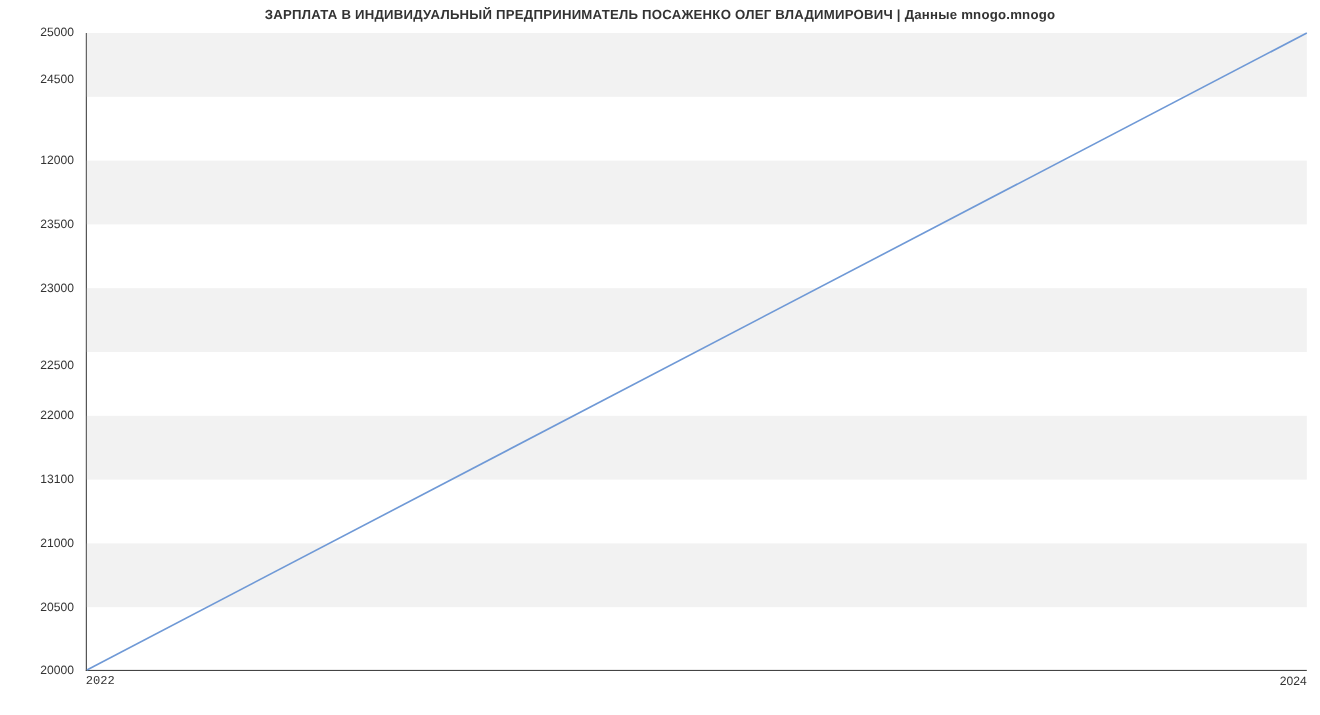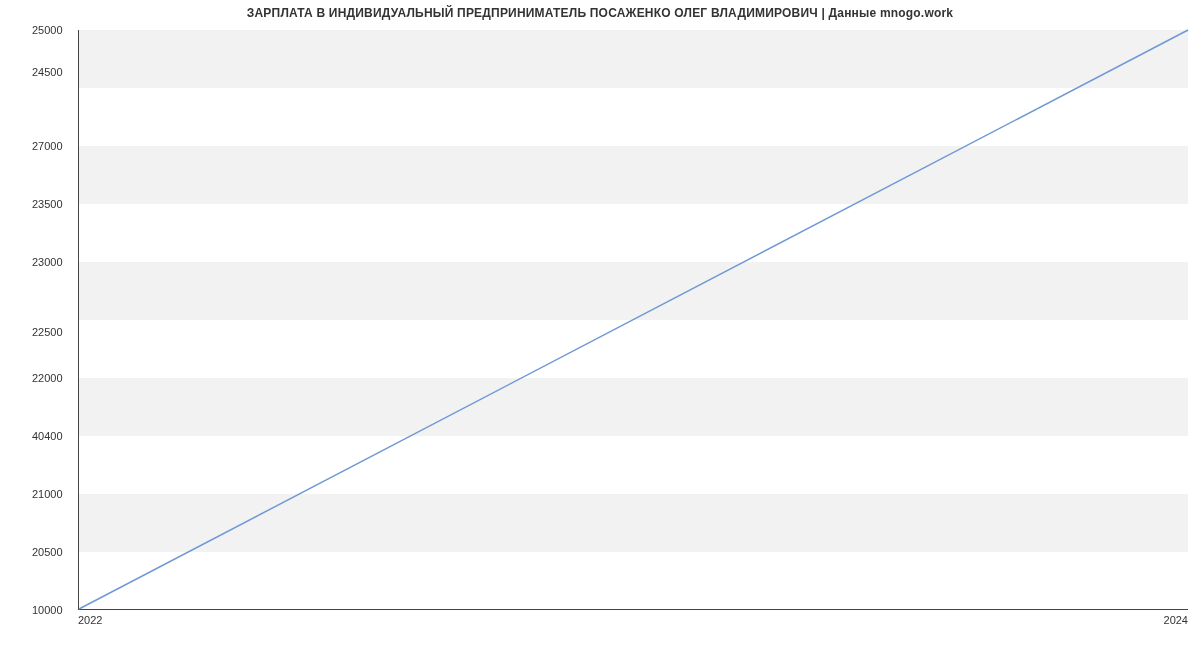--- a/index.html
+++ b/index.html
@@ -40,58 +40,58 @@
   .band {
     position: absolute;
     left: 0;
     width: 100%;
     background: #f2f2f2;
   }
   .ytick {
     position: absolute;
     right: 1128px;
     width: 40px;
-    text-align: left;
+    text-align: center;
     font-size: 11px;
     color: #333;
     transform: translateY(-50%);
   }
   .xtick {
     position: absolute;
     top: 614px;
     font-size: 11px;
     color: #333;
   }
-  .xtick.left { left: 78px; }
+  .xtick.left { left: 78px; font-family: Liberation Mono, monospace; }
   .xtick.right { right: 12px; text-align: center; }
   .line {
     position: absolute;
     left: 0;
     top: 0;
     width: 100%;
     height: 100%;
     overflow: visible;
   }
 </style>
 </head>
 <body>
 
 <div class="wrap">
 
-  <div class="title">ЗАРПЛАТА В ИНДИВИДУАЛЬНЫЙ ПРЕДПРИНИМАТЕЛЬ ПОСАЖЕНКО ОЛЕГ ВЛАДИМИРОВИЧ | Данные mnogo.work</div>
+  <div class="title">ЗАРПЛАТА В ИНДИВИДУАЛЬНЫЙ ПРЕДПРИНИМАТЕЛЬ ПОСАЖЕНКО ОЛЕГ ВЛАДИМИРОВИЧ | Данные mnogo.mnogo</div>
 
-  <div class="ytick" style="top:610px">10000</div>
+  <div class="ytick" style="top:610px">20000</div>
   <div class="ytick" style="top:552px">20500</div>
   <div class="ytick" style="top:494px">21000</div>
-  <div class="ytick" style="top:436px">40400</div>
+  <div class="ytick" style="top:436px">13100</div>
   <div class="ytick" style="top:378px">22000</div>
   <div class="ytick" style="top:332px">22500</div>
   <div class="ytick" style="top:262px">23000</div>
   <div class="ytick" style="top:204px">23500</div>
-  <div class="ytick" style="top:146px">27000</div>
+  <div class="ytick" style="top:146px">12000</div>
   <div class="ytick" style="top:72px">24500</div>
   <div class="ytick" style="top:30px">25000</div>
 
   <div class="xtick left">2022</div>
   <div class="xtick right">2024</div>
 
   <div class="plot">
 
     <div class="band" style="top:0px;   height:58px"></div>
     <div class="band" style="top:116px; height:58px"></div>

